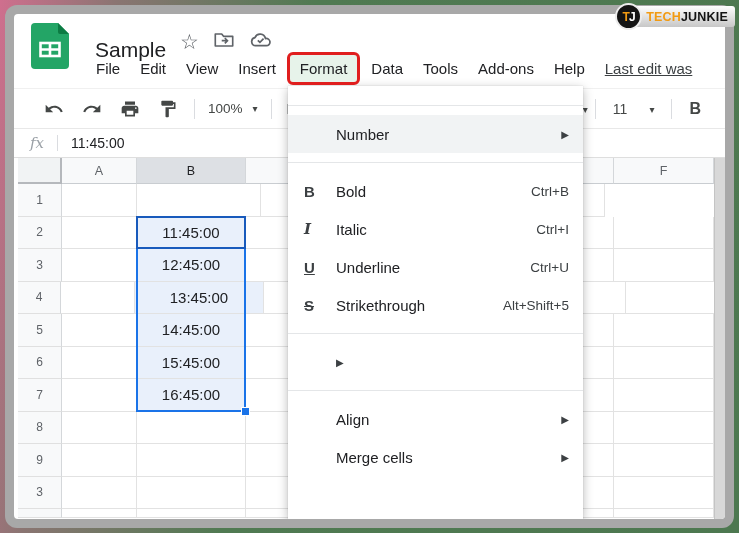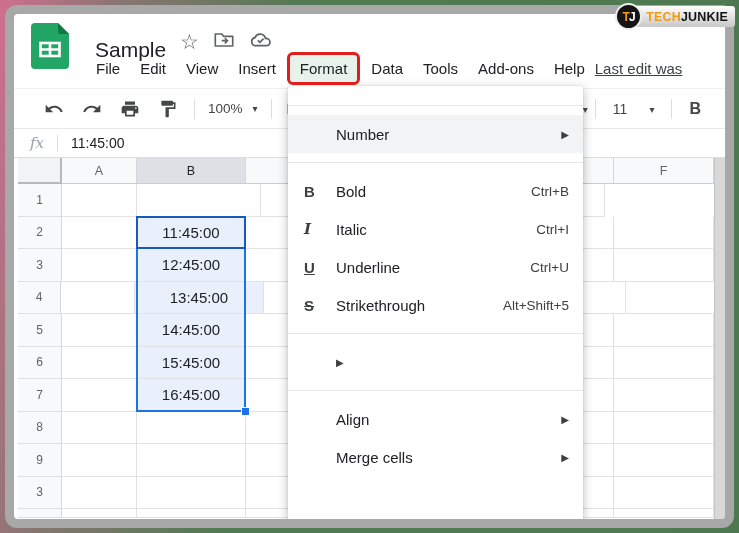--- a/index.html
+++ b/index.html
@@ -12,21 +12,21 @@
   
   .sheets-icon { position: absolute; left: 17px; top: 9px; }
   .doc-title { position: absolute; left: 81px; top: 24px; font-size: 21px; color: #202124; }
   .title-icons { position: absolute; left: 166px; top: 14px; display: flex; align-items: center; gap: 14px; color: #5f6368; }
   .star-glyph { font-size: 21px; line-height: 22px; }
 
   
   #menubar { position: absolute; left: 72px; top: 38px; height: 32px; display: flex; align-items: center; font-size: 15px; z-index: 45; }
   .menu-item { padding: 5px 10px; color: #202124; border-radius: 3px; white-space: nowrap; }
   .menu-item.format { background: #e7f3ea; outline: 3px solid #e01e1e; margin: 0 4px; }
-  #last-edit { color: #3c4043; text-decoration: underline; white-space: nowrap; }
+  #last-edit { margin-left: 10px; color: #3c4043; text-decoration: underline; white-space: nowrap; }
 
   
   #tbar { position: absolute; top: 74px; left: 0; right: 0; height: 40px; display: flex; align-items: center; color: #444746; border-top: 1px solid #f0f0f0; }
   #tbar .tb-icon { margin: 0 9px; display: flex; }
   #tbar .sep { width: 1px; height: 20px; background: #dadce0; margin: 0 7px; }
   .zoom-ctl { font-size: 13.5px; margin: 0 6px; display: flex; align-items: center; gap: 10px; }
   .caret { font-size: 10px; color: #444746; }
   .partial-p { font-size: 14px; margin-left: 8px; }
   .tbar-right { position: absolute; right: 14px; top: 0; height: 40px; display: flex; align-items: center; }
   .font-size-ctl { font-size: 14px; display: flex; align-items: center; gap: 22px; margin: 0 10px; }

